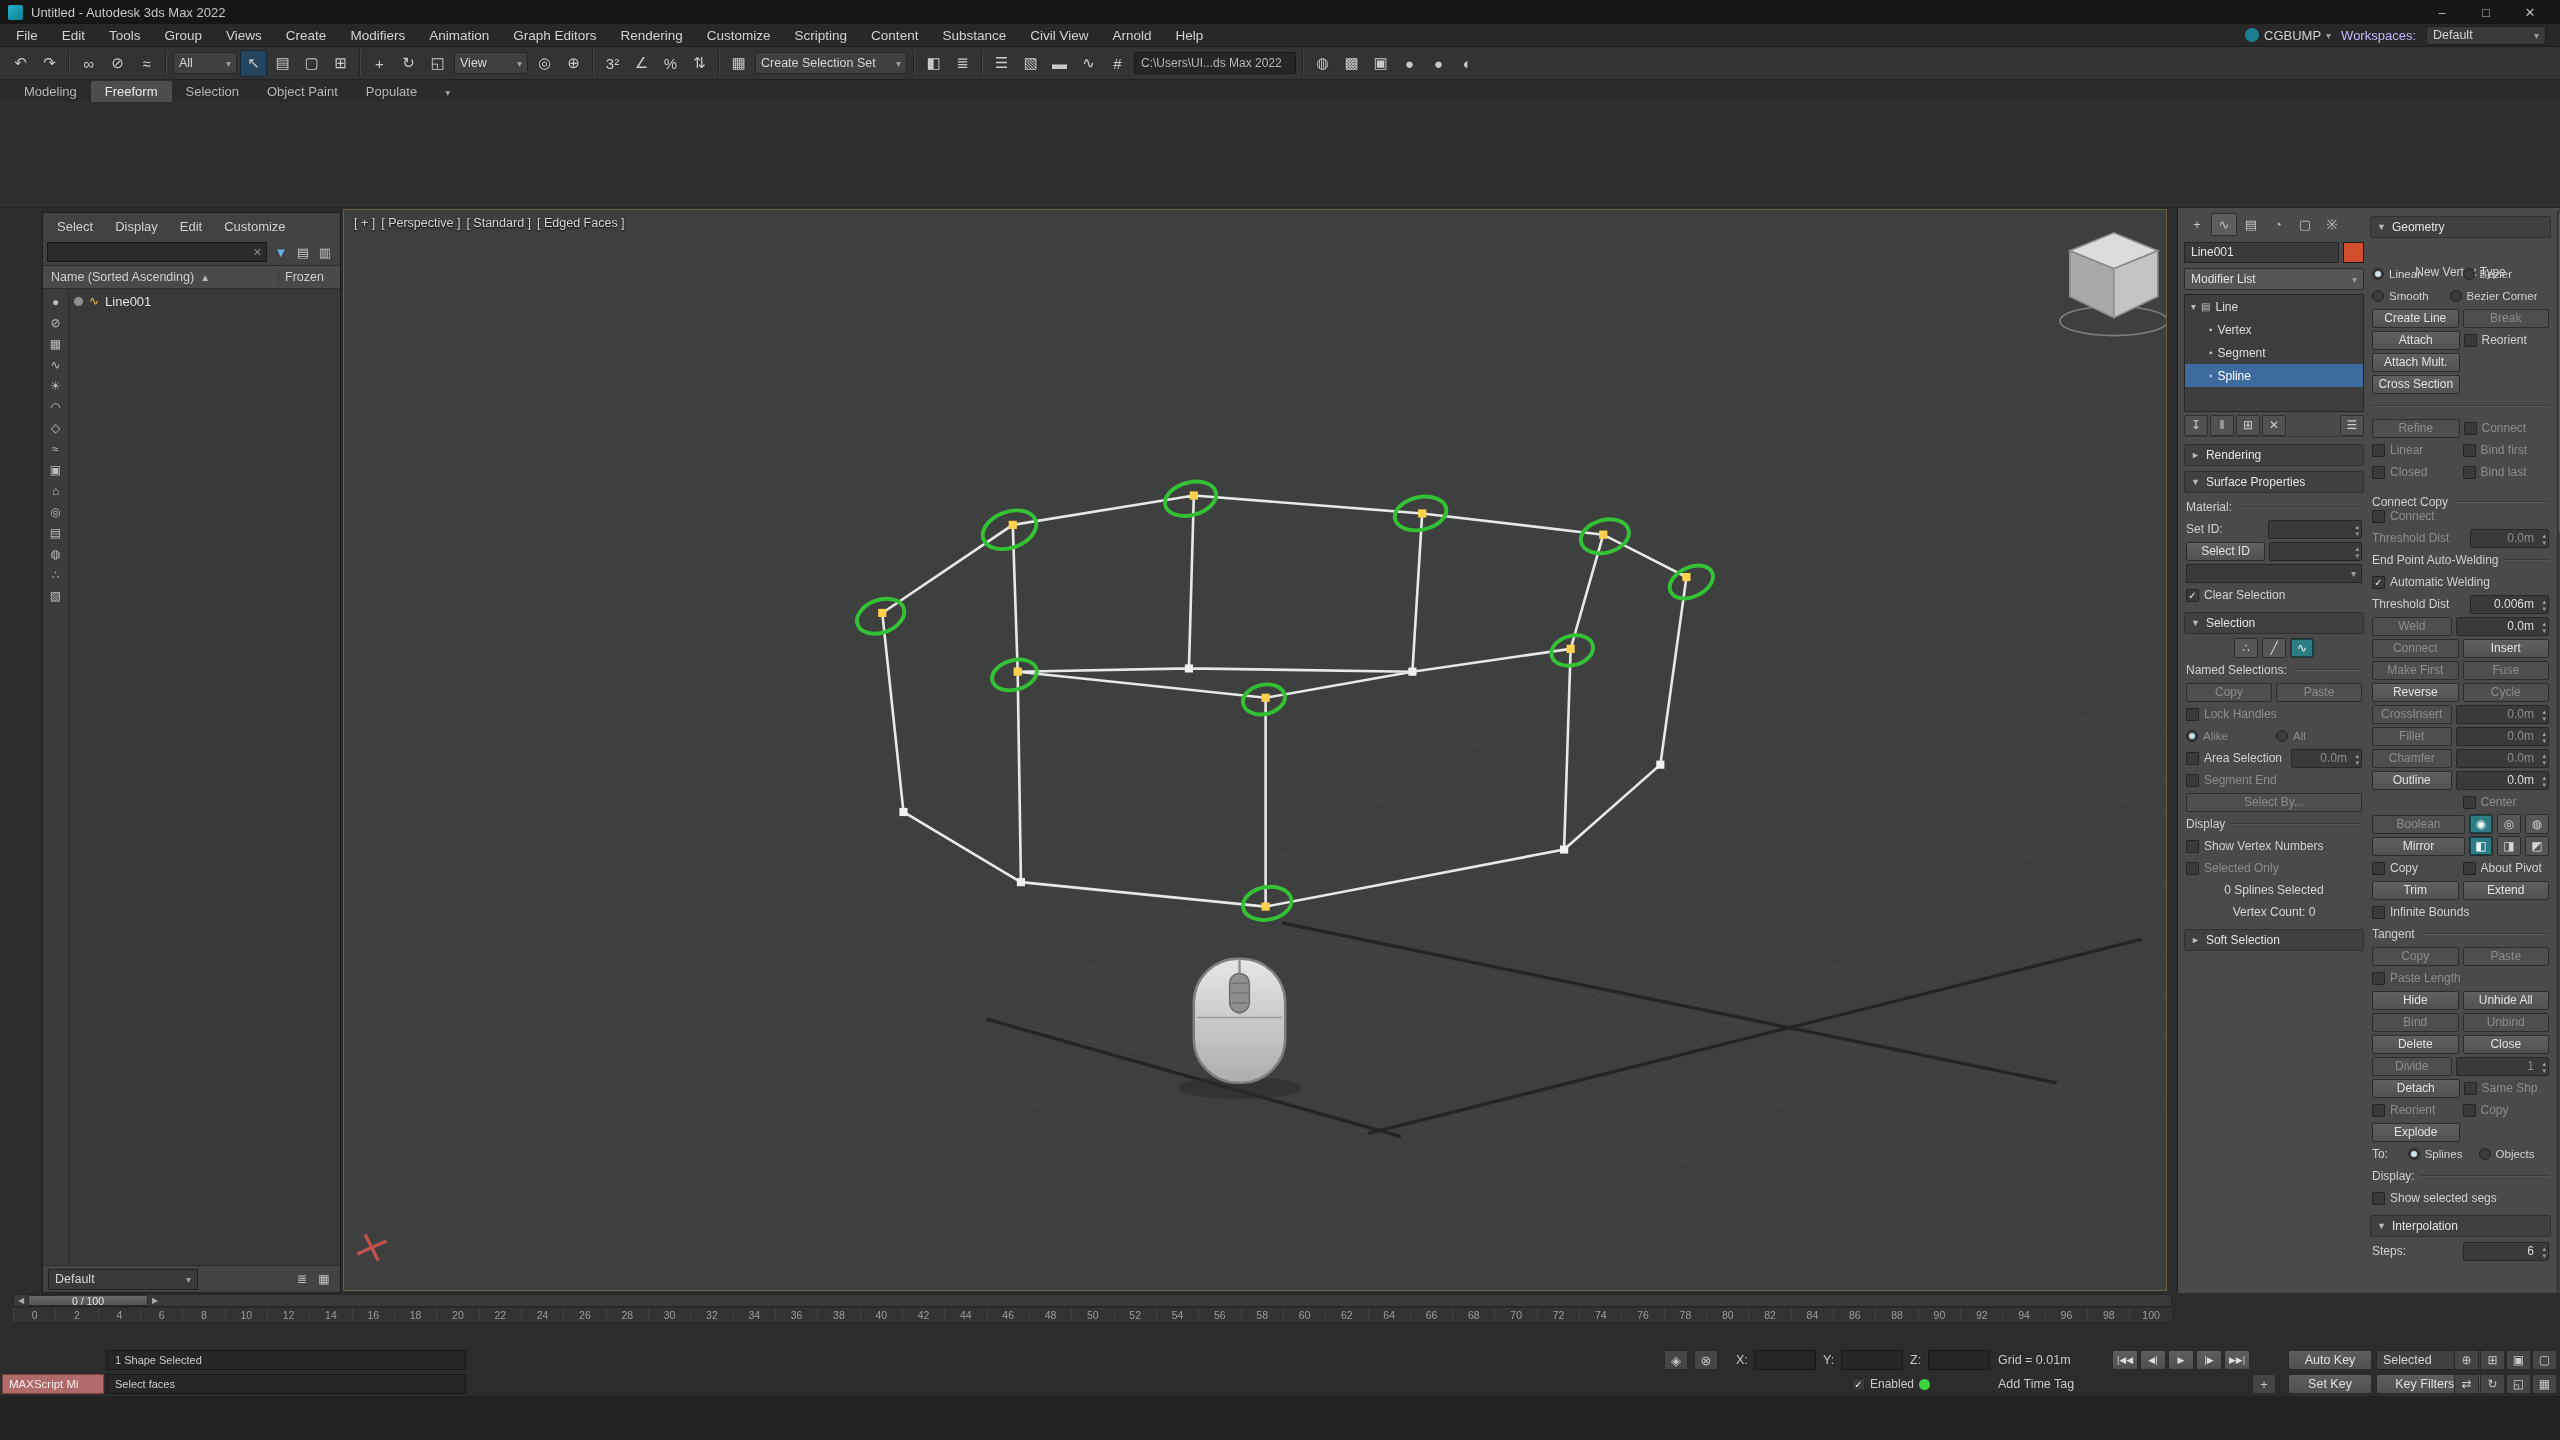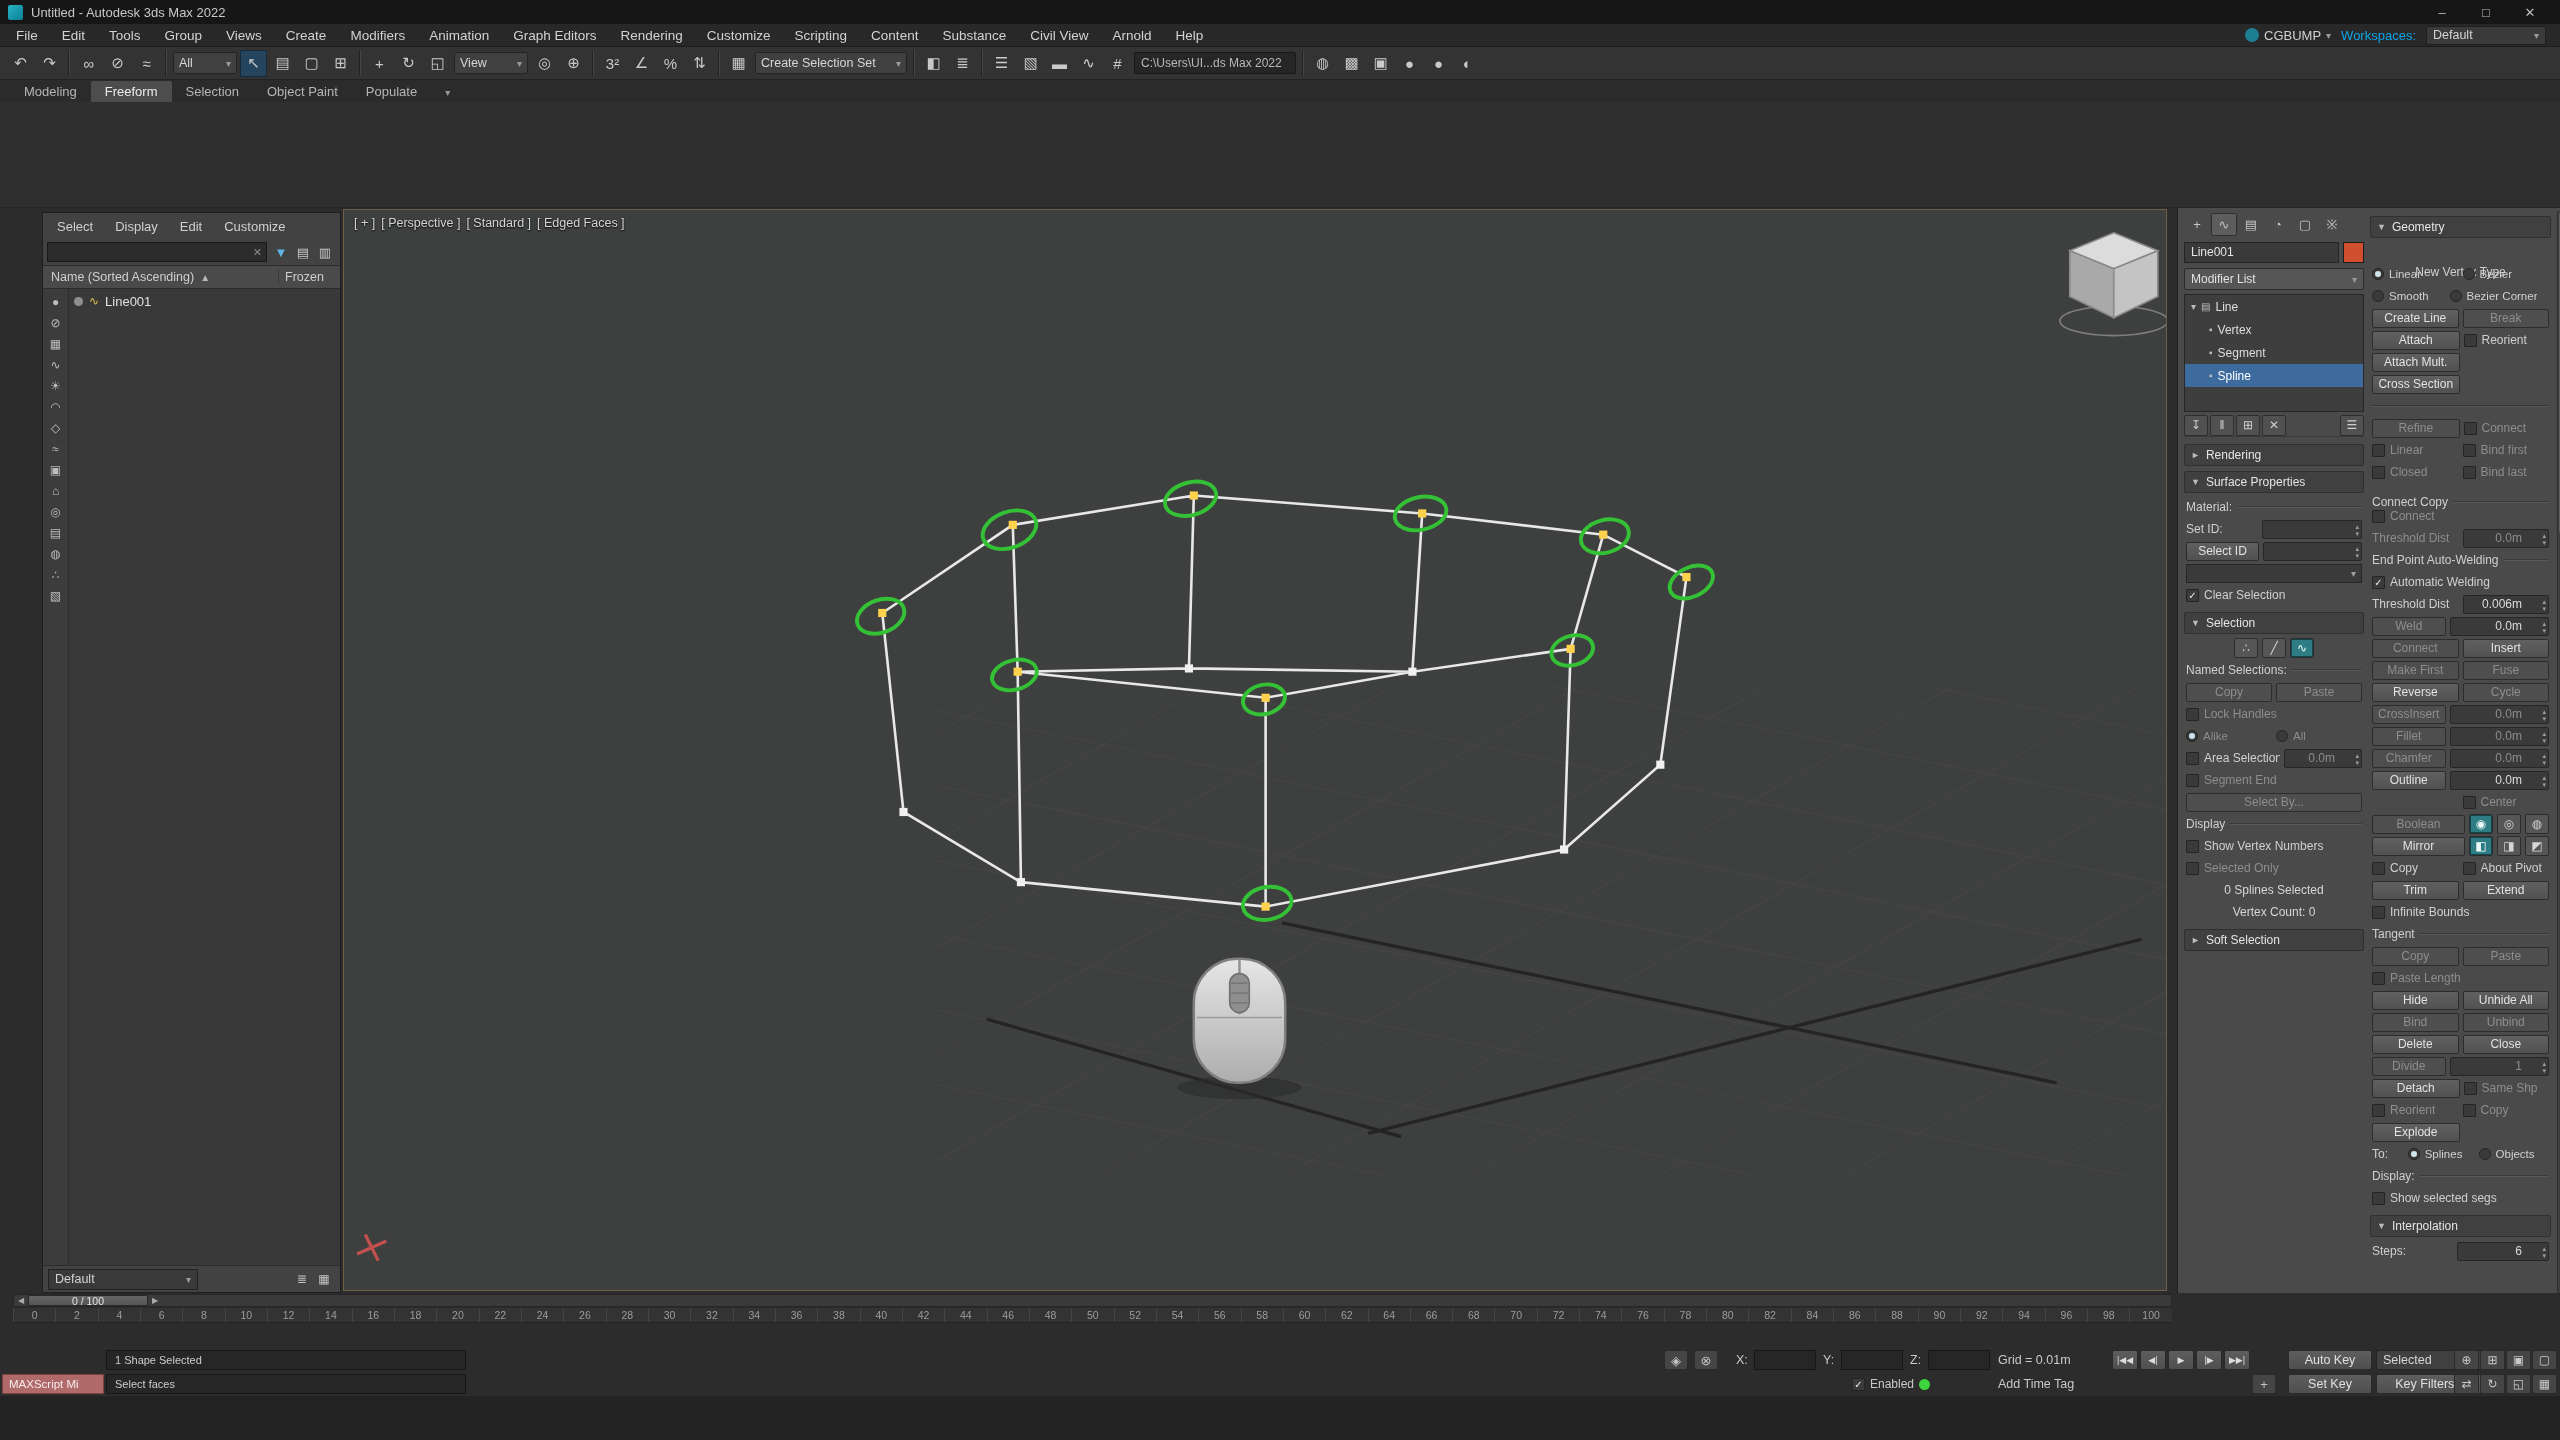--- a/index.html
+++ b/index.html
@@ -13,21 +13,21 @@
 #window-title{font-size:13px;color:#c8c8c8;white-space:nowrap;}
 #win-btns{margin-left:auto;display:flex;}
 .win-btn{width:44px;height:24px;display:flex;align-items:center;justify-content:center;color:#bbb;font-size:13px;}
 
 
 #menubar{position:absolute;left:0;top:24px;right:0;height:23px;background:#282828;display:flex;align-items:center;padding:0 4px;border-bottom:1px solid #1d1d1d;}
 .menu-item{padding:0 12px;font-size:13.5px;color:#d2d2d2;height:100%;display:flex;align-items:center;white-space:nowrap;}
 #menubar-right{margin-left:auto;display:flex;align-items:center;gap:10px;padding-right:10px;}
 #account{display:flex;align-items:center;gap:5px;font-size:13px;color:#d0d0d0;}
 #account-avatar{width:14px;height:14px;border-radius:50%;background:#1e7f93;}
-#workspaces-label{font-size:13px;color:#0ea5e9;}
+#workspaces-label{font-size:13px;color:#c4b5fd;}
 #workspaces-combo{display:flex;align-items:center;justify-content:space-between;background:#3a3a3a;border:1px solid #1f1f1f;height:19px;padding:0 6px;font-size:12.5px;min-width:120px;border-radius:2px;gap:10px;}
 .chev{color:#9a9a9a;font-size:10px;}
 
 
 #toolbar{position:absolute;left:0;top:47px;right:0;height:33px;background:#333;display:flex;align-items:center;padding:0 6px;border-bottom:1px solid #222;}
 .tb-icon{width:27px;height:27px;display:flex;align-items:center;justify-content:center;font-size:15px;color:#c9c9c9;border-radius:2px;margin:0 1px;flex:0 0 auto;}
 .tb-icon.active{background:#25445e;box-shadow:inset 0 0 0 1px #14293a;}
 .tb-sep{width:2px;height:26px;margin:0 4px;border-left:1px solid #222;border-right:1px solid #454545;flex:0 0 auto;}
 .tb-combo{height:22px;background:#404040;border:1px solid #242424;border-radius:2px;display:flex;align-items:center;justify-content:space-between;padding:0 5px;font-size:12.5px;color:#d6d6d6;margin:0 2px;flex:0 0 auto;white-space:nowrap;}
 .tb-field{height:22px;background:#262626;border:1px solid #181818;border-radius:2px;display:flex;align-items:center;padding:8px 6px;font-size:12px;color:#b8b8b8;margin:0 2px;white-space:nowrap;overflow:hidden;flex:0 0 auto;}
@@ -110,21 +110,21 @@
 .pbtn{flex:1 1 0;height:19px;background:linear-gradient(#606060,#515151);border:1px solid #2c2c2c;border-radius:2px;display:flex;align-items:center;justify-content:center;font-size:12px;color:#e2e2e2;white-space:nowrap;overflow:hidden;}
 .pbtn.dis{color:#8d8d8d;background:#4e4e4e;}
 .pchk{flex:1 1 0;display:flex;align-items:center;gap:5px;min-width:0;}
 .cbox{width:13px;height:13px;background:#3a3a3a;border:1px solid #242424;border-radius:1px;display:flex;align-items:center;justify-content:center;font-size:10px;color:#eee;flex:0 0 auto;}
 .clab{font-size:12px;color:#d0d0d0;white-space:nowrap;overflow:hidden;}
 .pchk.dis .clab,.prad.dis .clab{color:#8d8d8d;}
 .prad{flex:1 1 0;display:flex;align-items:center;gap:5px;min-width:0;}
 .rcirc{width:12px;height:12px;border-radius:50%;background:#3a3a3a;border:1px solid #242424;display:flex;align-items:center;justify-content:center;flex:0 0 auto;}
 .rdot{width:6px;height:6px;border-radius:50%;background:#cfe3ea;}
 .prad .clab{font-size:11.5px;}
-.pspn{flex:1 1 0;height:19px;background:#3a3a3a;border:1px solid #262626;border-radius:2px;position:relative;display:flex;align-items:center;justify-content:flex-end;padding-right:26px;font-size:12px;color:#dcdcdc;}
+.pspn{flex:1 1 0;height:19px;background:#3a3a3a;border:1px solid #262626;border-radius:2px;position:relative;display:flex;align-items:center;justify-content:flex-end;padding-right:14px;font-size:12px;color:#dcdcdc;}
 .pspn.dis{color:#8d8d8d;}
 .spar{position:absolute;right:2px;top:2px;display:flex;flex-direction:column;line-height:7px;font-size:7px;color:#9e9e9e;}
 .pcmb{flex:1 1 0;height:19px;background:#3a3a3a;border:1px solid #262626;display:flex;align-items:center;justify-content:flex-end;padding:0 5px;color:#9e9e9e;font-size:10px;}
 .pico{flex:0 0 24px;height:20px;background:#565656;border:1px solid #2c2c2c;border-radius:2px;display:flex;align-items:center;justify-content:center;font-size:12px;color:#d6d6d6;}
 .pico.on{background:#2e7d85;color:#eefafa;box-shadow:inset 0 0 0 1px #15444a;}
 
 
 #timeslider{position:absolute;left:13px;top:1294px;width:2159px;height:13px;background:#3a3a3a;border:1px solid #262626;display:flex;align-items:center;}
 .ts-arrow{width:14px;text-align:center;font-size:8px;color:#aaa;}
 #ts-handle{width:120px;height:11px;background:linear-gradient(#666,#555);border:1px solid #2a2a2a;border-radius:2px;display:flex;align-items:center;justify-content:center;font-size:10.5px;color:#e2e2e2;}

